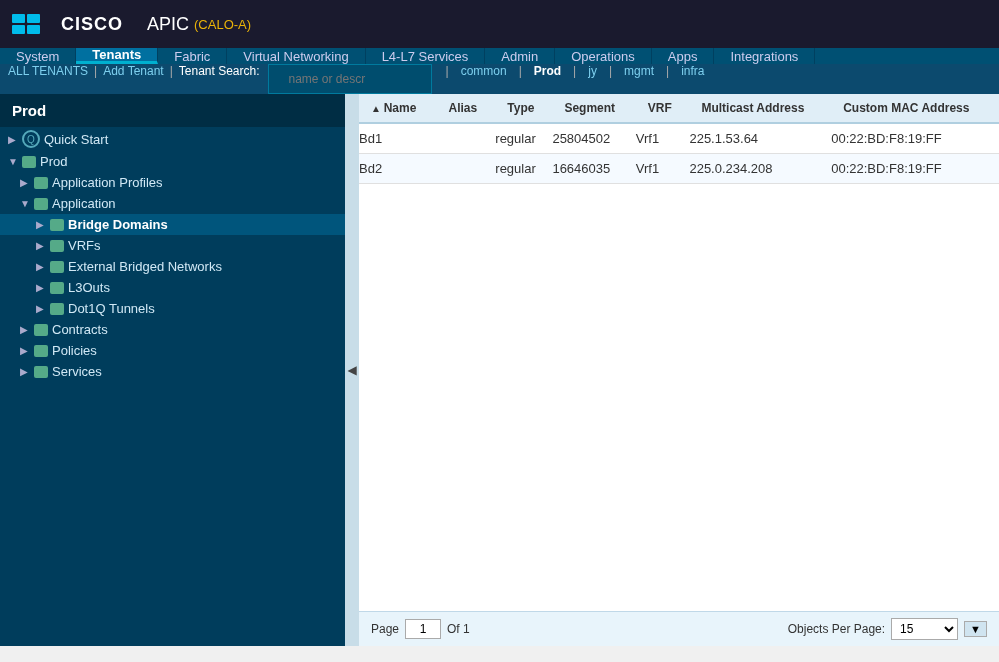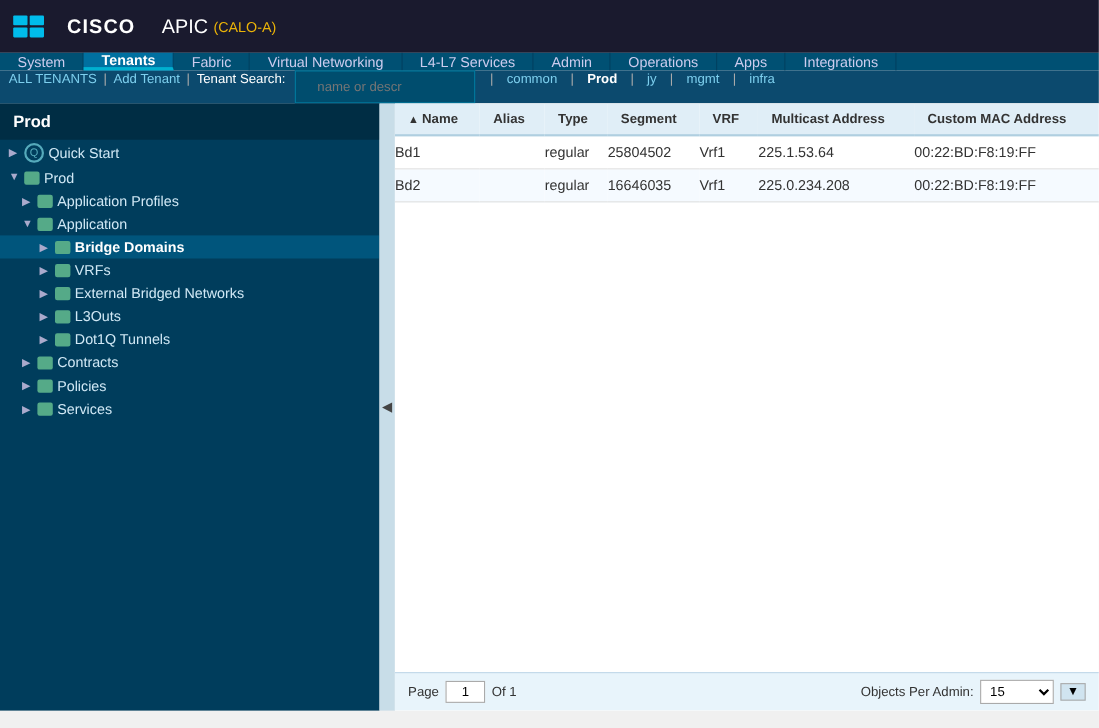--- a/index.html
+++ b/index.html
@@ -233,21 +233,21 @@
             <td>00:22:BD:F8:19:FF</td>
           </tr>
         </tbody>
       </table>
     </div>
 
     <div class="pagination">
       <span>Page</span>
       <input class="page-input" value="1" style="">
       <span>Of 1</span>
-      <span class="objects-label">Objects Per Admin:</span>
+      <span class="objects-label">Objects Per Page:</span>
       <select class="per-page-select">
         <option>15</option>
         <option>25</option>
         <option>50</option>
       </select>
       <button class="nav-btn">▼</button>
     </div>
   </div>
 </div>
 

